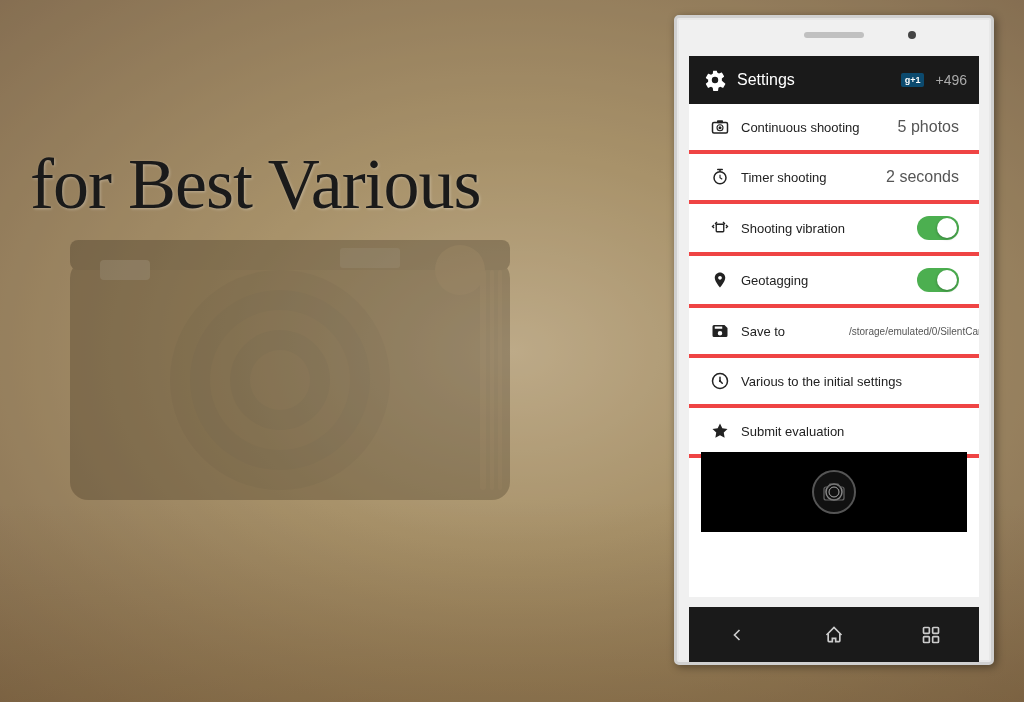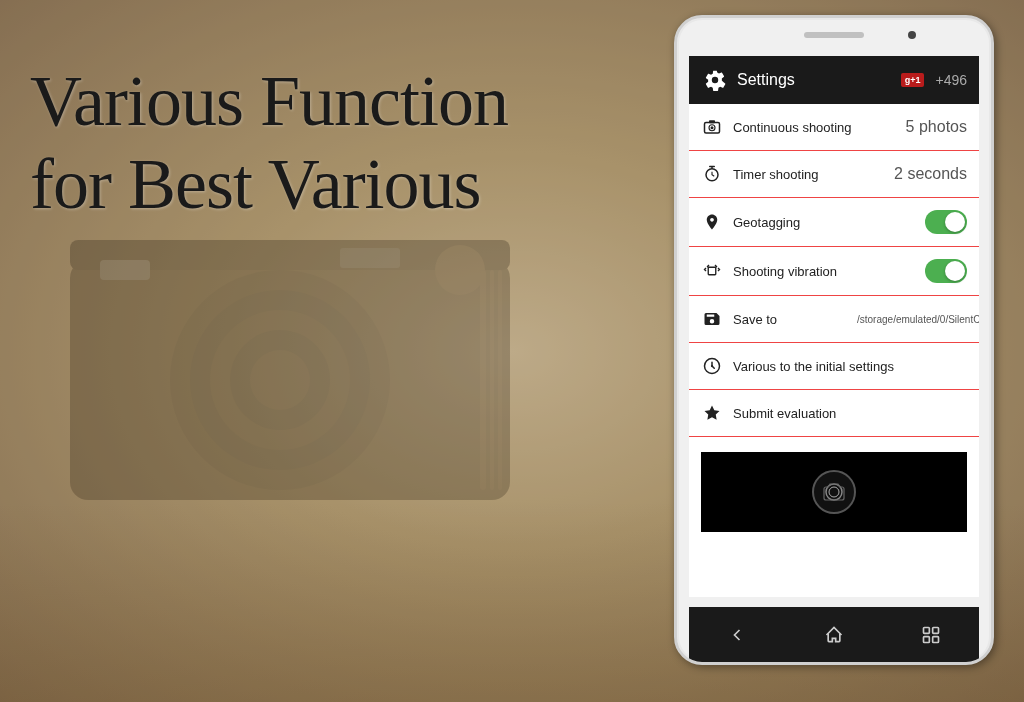--- a/index.html
+++ b/index.html
@@ -54,21 +54,21 @@
       top: 15px;
       width: 340px;
       height: 670px;
       z-index: 20;
     }
 
     .phone {
       width: 320px;
       height: 650px;
       background: #f0f0f0;
-      border-radius: 28px;
+      border-radius: 5px;
       border: 3px solid #d0d0d0;
       box-shadow: 
         2px 2px 8px rgba(0,0,0,0.4),
         inset 0 0 0 2px #e8e8e8;
       position: relative;
       overflow: hidden;
       margin: 0 auto;
     }
 
     
@@ -133,21 +133,21 @@
     }
 
     .settings-title {
       font-size: 16px;
       font-weight: 500;
       flex: 1;
       color: #fff;
     }
 
     .google-badge {
-      background: #b91c1c;
+      background: #0c4a6e;
       color: #fff;
       font-size: 9px;
       font-weight: bold;
       padding: 2px 4px;
       border-radius: 2px;
       margin-right: 3px;
     }
 
     .google-badge span {
       color: #fff;
@@ -160,22 +160,22 @@
     }
 
     
     .settings-list {
       background: #fff;
     }
 
     .setting-item {
       display: flex;
       align-items: center;
-      padding: 12px 12px;
-      border-bottom: 1px solid #ef4444;
+      padding: 12px 20px;
+      border-bottom: 4px solid #ef4444;
       min-height: 44px;
     }
 
     .setting-icon {
       width: 22px;
       height: 22px;
       margin-right: 10px;
       flex-shrink: 0;
       display: flex;
       align-items: center;
@@ -323,21 +323,21 @@
     <rect x="440" y="90" width="6" height="220" rx="3" fill="#3a2a18"></rect>
     <rect x="450" y="90" width="4" height="220" rx="2" fill="#3a2a18"></rect>
     <rect x="458" y="90" width="4" height="220" rx="2" fill="#3a2a18"></rect>
   </svg>
 
   <div class="table-bg"></div>
 </div>
 
 <div class="left-text">
   <div class="main-title">
-    <span>Various Function</span><br>
+    <br>
     <span>for Best Various</span>
   </div>
 </div>
 
 <div class="phone-wrapper">
   <div class="phone">
 
     <div class="phone-speaker"></div>
 
     <div class="phone-camera"></div>
@@ -381,36 +381,36 @@
               <path d="M12 2v3"></path>
             </svg>
           </div>
           <span class="setting-label">Timer shooting</span>
           <span class="setting-value">2 seconds</span>
         </div>
 
 
         <div class="setting-item">
           <div class="setting-icon">
-            <svg width="18" height="18" viewBox="0 0 24 24" fill="#222">
-              <path d="M12 2C8.13 2 5 5.13 5 9c0 5.25 7 13 7 13s7-7.75 7-13c0-3.87-3.13-7-7-7zm0 9.5c-1.38 0-2.5-1.12-2.5-2.5s1.12-2.5 2.5-2.5 2.5 1.12 2.5 2.5-1.12 2.5-2.5 2.5z"></path>
-            </svg>
-          </div>
-          <span class="setting-label">Geotagging</span>
-          <div class="toggle on"></div>
-        </div>
-
-        <div class="setting-item">
-          <div class="setting-icon">
             <svg width="18" height="18" viewBox="0 0 24 24" fill="none" stroke="#222" stroke-width="1.8">
               <path d="M4 8l-2 2 2 2M20 8l2 2-2 2M8 4l-2 2 2 2M16 4l2 2-2 2"></path>
               <rect x="7" y="7" width="10" height="10" rx="1"></rect>
             </svg>
           </div>
           <span class="setting-label">Shooting vibration</span>
+          <div class="toggle on"></div>
+        </div>
+
+        <div class="setting-item">
+          <div class="setting-icon">
+            <svg width="18" height="18" viewBox="0 0 24 24" fill="#222">
+              <path d="M12 2C8.13 2 5 5.13 5 9c0 5.25 7 13 7 13s7-7.75 7-13c0-3.87-3.13-7-7-7zm0 9.5c-1.38 0-2.5-1.12-2.5-2.5s1.12-2.5 2.5-2.5 2.5 1.12 2.5 2.5-1.12 2.5-2.5 2.5z"></path>
+            </svg>
+          </div>
+          <span class="setting-label">Geotagging</span>
           <div class="toggle on"></div>
         </div>
 
         <div class="setting-item">
           <div class="setting-icon">
             <svg width="18" height="18" viewBox="0 0 24 24" fill="#222">
               <path d="M20 6l-2-2H4a2 2 0 00-2 2v12a2 2 0 002 2h16a2 2 0 002-2V8l-2-2zM12 18a3 3 0 110-6 3 3 0 010 6zM15 9H5V6h10v3z"></path>
             </svg>
           </div>
           <span class="setting-label">Save to</span>

